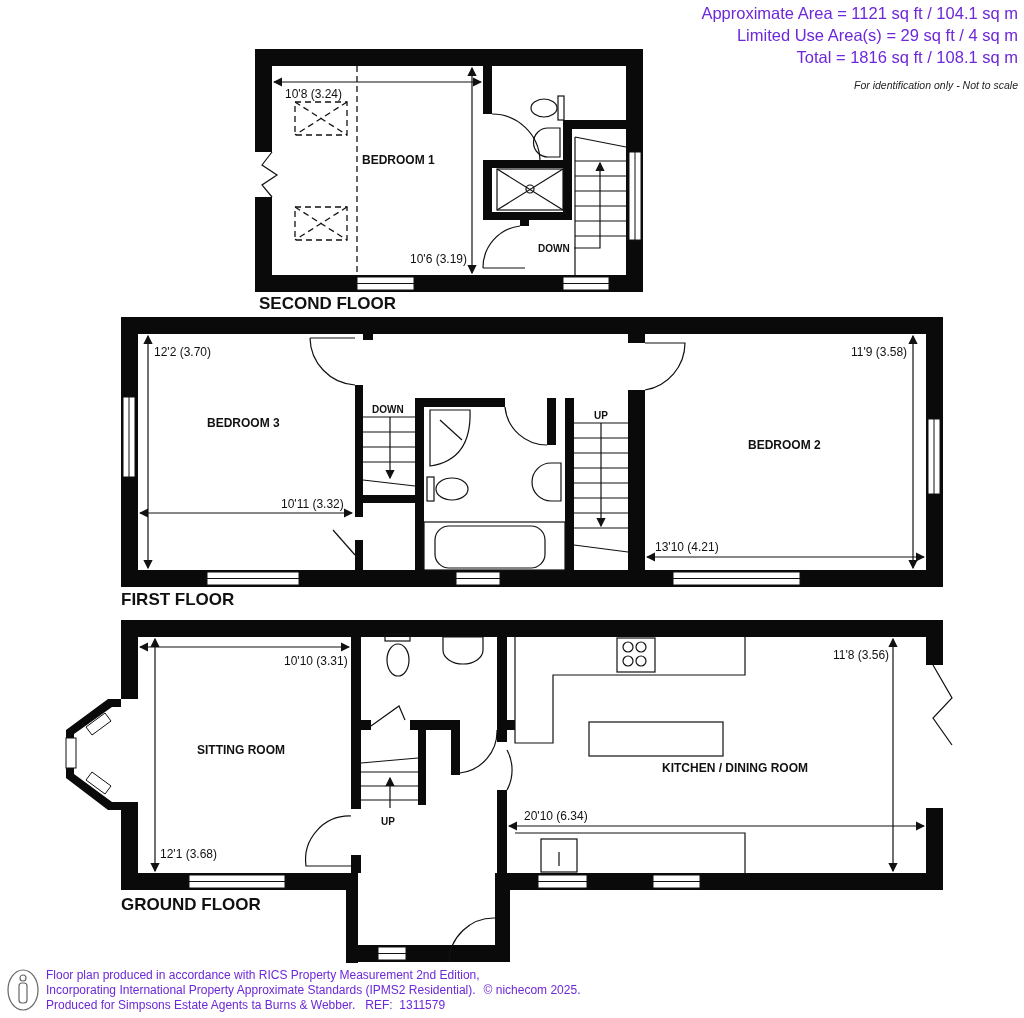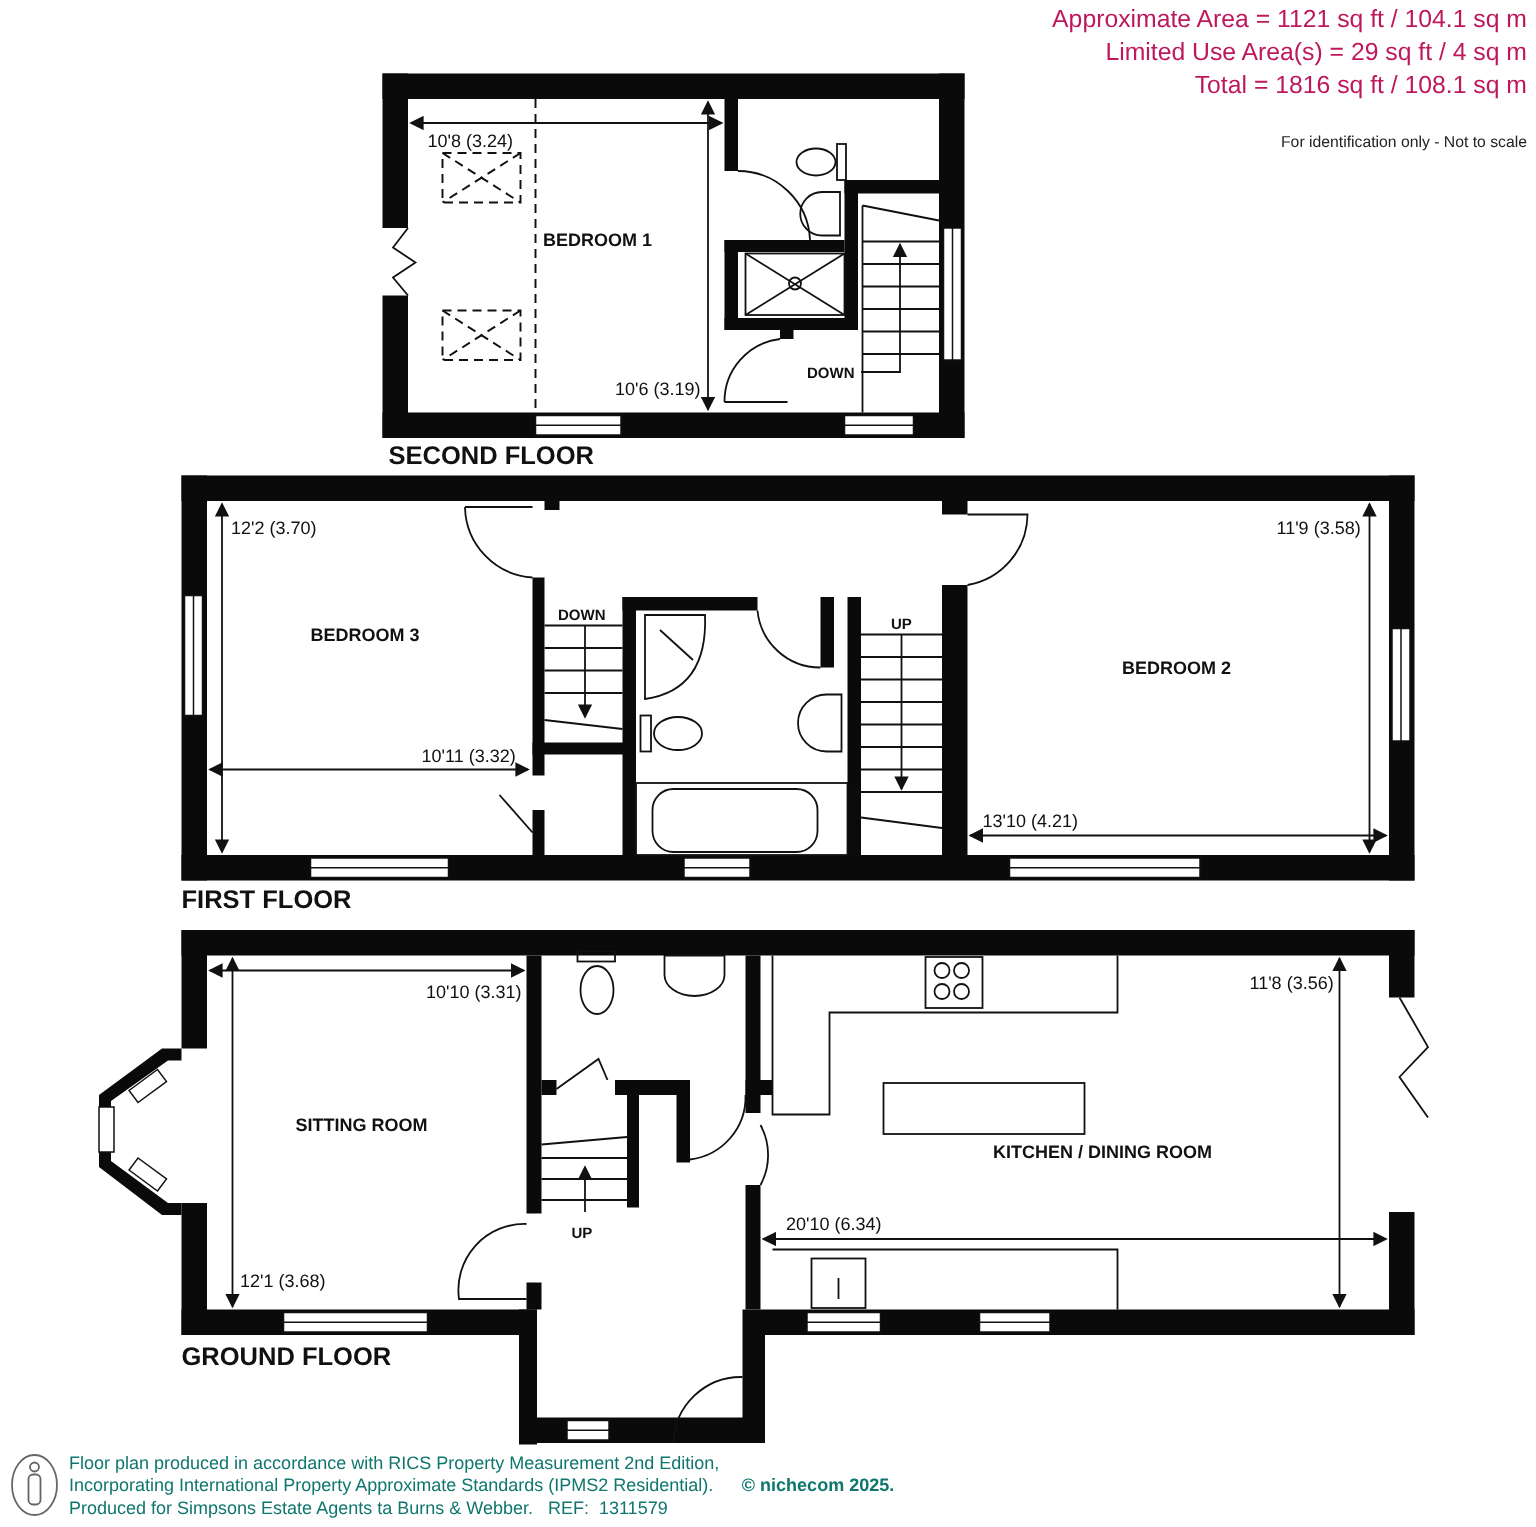--- a/index.html
+++ b/index.html
@@ -1,32 +1,32 @@
 <!DOCTYPE html>
 <html><head>
 <meta charset="utf-8">
 <style>
   html, body { margin:0; padding:0; background:#fff; }
   body { width:1024px; height:1018px; position:relative; overflow:hidden; font-family:"Liberation Sans", sans-serif; color:#111; }
   .area-block { position:absolute; right:6px; top:2px; text-align:right; }
-  .area-line { font-size:16.5px; line-height:22px; color:#be185d; white-space:nowrap; }
-  .area-note { font-size:10.5px; margin-top:21px; color:#222; }
+  .area-line { font-size:16.5px; line-height:22px; color:#6d28d9; white-space:nowrap; }
+  .area-note { font-size:10.5px; margin-top:11px; color:#222;font-style:italic; }
   svg.plan { position:absolute; left:0; top:0; }
   .wall { fill:#0a0a0a; }
   .win { fill:#fff; stroke:#111; stroke-width:1; }
   .thin { fill:none; stroke:#111; stroke-width:1.2; }
   .dash { fill:none; stroke:#111; stroke-width:1.3; stroke-dasharray:6 4; }
   .room-label { font-family:"Liberation Sans", sans-serif; font-weight:bold; font-size:12px; fill:#111; }
   .dim-label { font-family:"Liberation Sans", sans-serif; font-size:12px; fill:#111; }
   .floor-label { font-family:"Liberation Sans", sans-serif; font-weight:bold; font-size:17px; fill:#111; }
   .stair-label { font-family:"Liberation Sans", sans-serif; font-weight:bold; font-size:10px; fill:#111; }
   .footer { position:absolute; left:6px; top:968px; display:flex; align-items:flex-start; }
   .footer .logo { width:34px; height:44px; margin-right:6px; }
-  .footer .txt { font-size:12px; line-height:15px; color:#0f766e; }
-  .footer .copy { margin-left:19px;font-weight:bold; }
+  .footer .txt { font-size:12px; line-height:15px; color:#6d28d9; }
+  .footer .copy { margin-left:8px; }
 </style>
 </head>
 <body>
 
 <div class="area-block">
   <div class="area-line">Approximate Area = 1121 sq ft / 104.1 sq m</div>
   <div class="area-line">Limited Use Area(s) = 29 sq ft / 4 sq m</div>
   <div class="area-line">Total = 1816 sq ft / 108.1 sq m</div>
   <div class="area-note">For identification only - Not to scale</div>
 </div>

